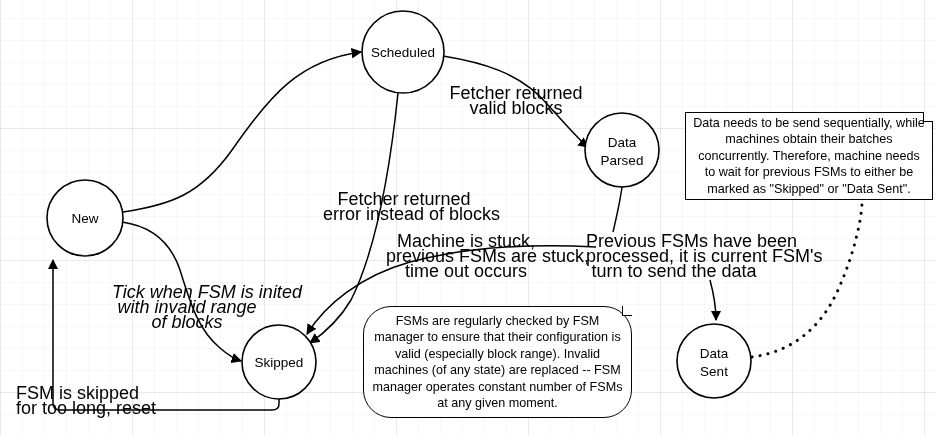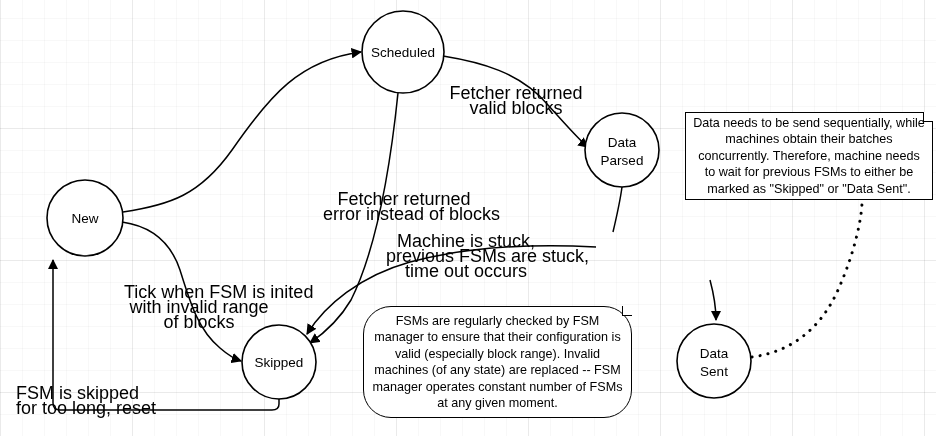--- a/index.html
+++ b/index.html
@@ -158,22 +158,25 @@
   <div class="edge-label" style="left:447px; top:86px; width:138px;">Fetcher returned
 valid blocks</div>
 
   <div class="edge-label" style="left:323px; top:192px; width:162px;">Fetcher returned
 error instead of blocks</div>
 
   <div class="edge-label" style="left:386px; top:234px; width:160px;">Machine is stuck,
 previous FSMs are stuck,
 time out occurs</div>
 
+  <div class="edge-label" style="left:586px; top:234px; width:176px;">Previous FSMs have been
+processed, it is current FSM's
+turn to send the data</div>
 
-  <div class="edge-label" style="left:124px; top:285px; width:150px;">Tick when FSM is inited
+  <div class="edge-label" style="left:112px; top:285px; width:150px;font-style:italic;">Tick when FSM is inited
 with invalid range
 of blocks</div>
 
   <div class="edge-label" style="left:16px; top:386px; width:122px;">FSM is skipped
 for too long, reset</div>
 
   <div class="note" style="left:685px; top:112px; width:248px; height:88px;">
     <span class="fold"></span>
     <span>Data needs to be send sequentially, while machines obtain their batches concurrently. Therefore, machine needs to wait for previous FSMs to either be marked as "Skipped" or "Data Sent".</span>
   </div>

